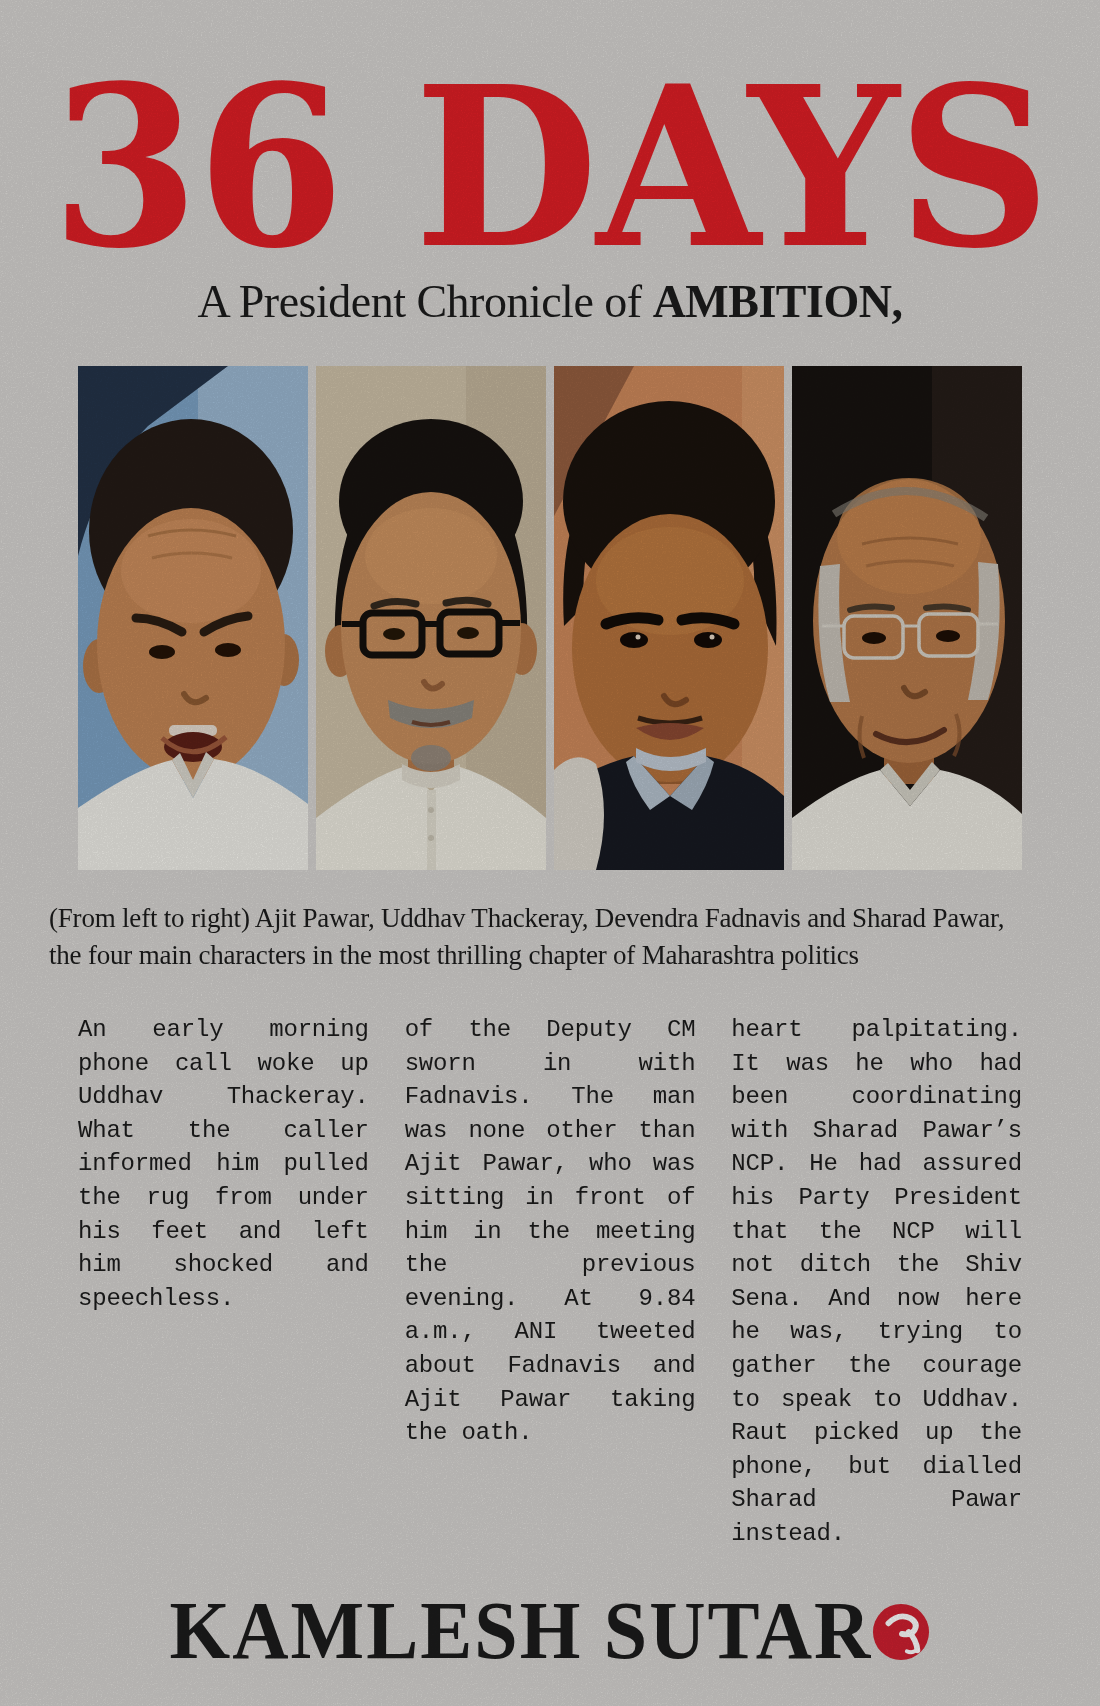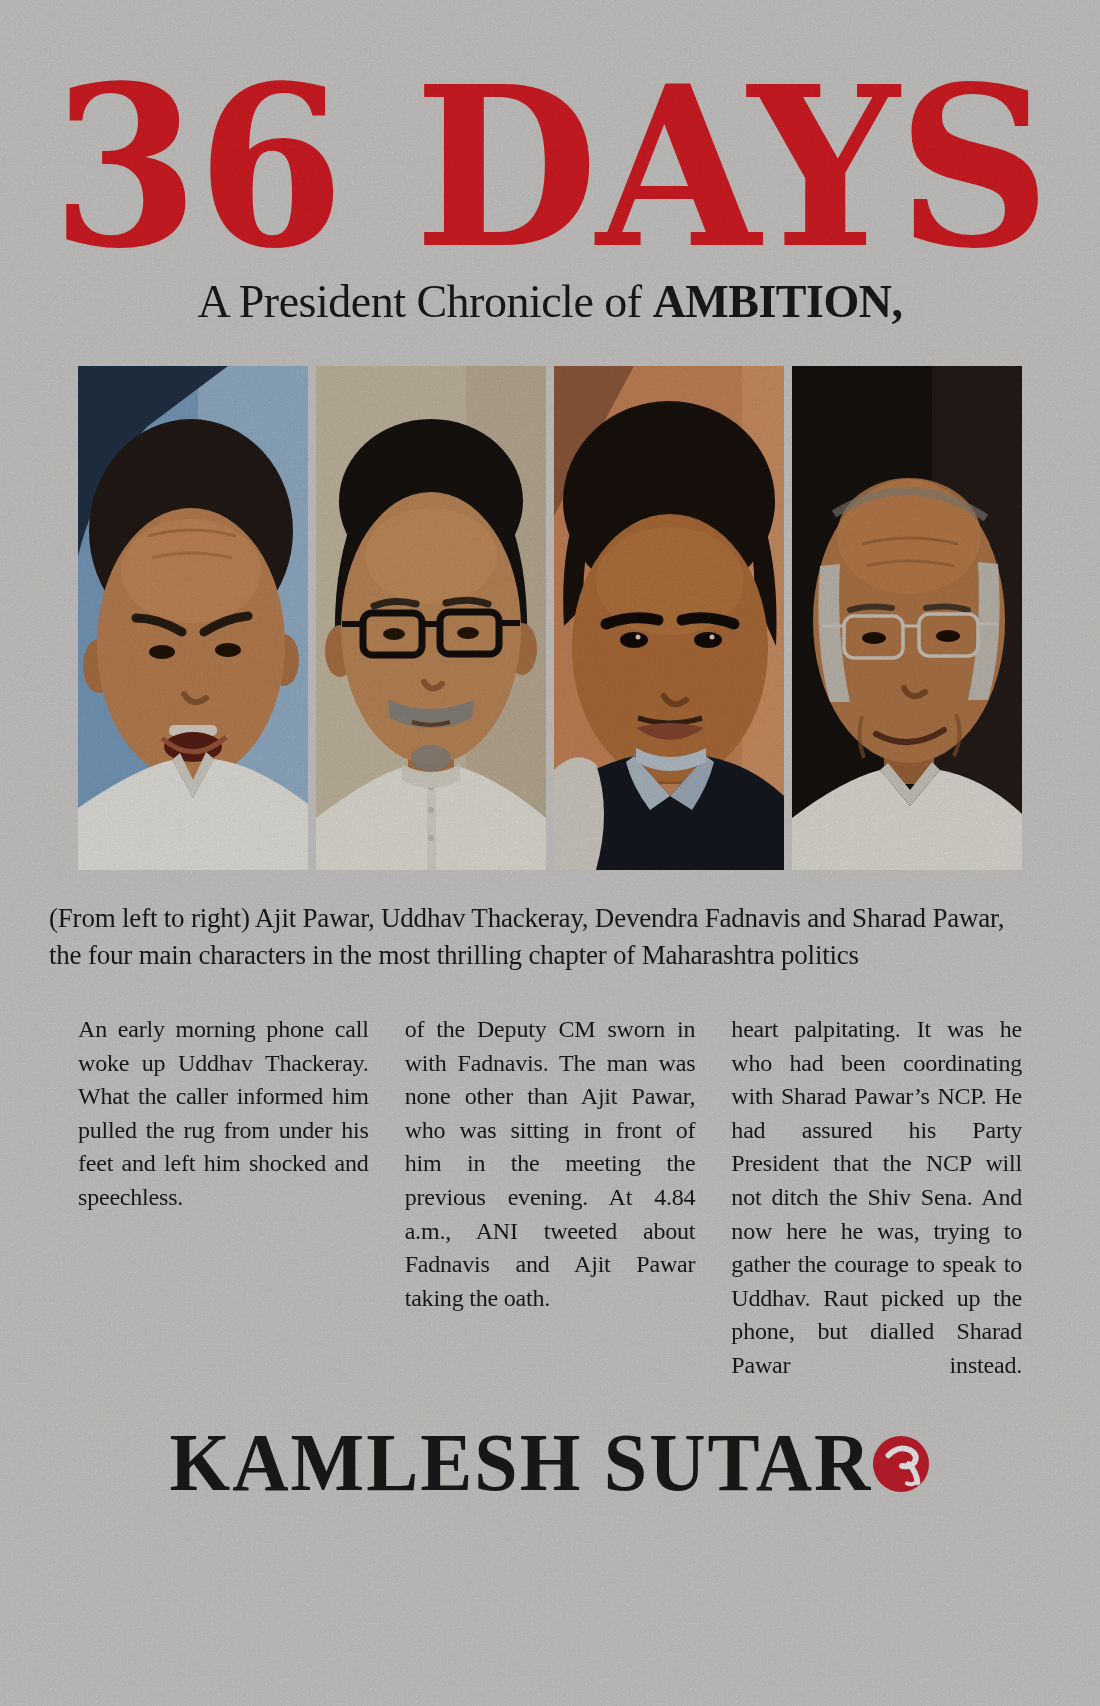--- a/index.html
+++ b/index.html
@@ -70,20 +70,21 @@
     display:flex;
     gap:36px;
   }
   .col{flex:1;}
   .col p{
     margin:0;
     font-size:24px;
     line-height:33.6px;
     text-align:justify;
     letter-spacing:-0.2px;
+    font-family:Liberation Mono, monospace;
   }
   .col p.indent{text-indent:32px;}
   .col p.stretch{text-align-last:justify;}
 
   
   .footer{
     margin-top:40px;
     display:flex;
     align-items:center;
     justify-content:center;
@@ -232,21 +233,21 @@
     </div>
   </div>
 
   <div class="caption">(From left to right) Ajit Pawar, Uddhav Thackeray, Devendra Fadnavis and Sharad Pawar, the four main characters in the most thrilling chapter of Maharashtra politics</div>
 
   <div class="article">
     <div class="col">
       <p class="stretch">An early morning phone call woke up Uddhav Thackeray. What the caller informed him pulled the rug from under his feet and left him shocked and speechless.</p>
     </div>
     <div class="col">
-      <p>of the Deputy CM sworn in with Fadnavis. The man was none other than Ajit Pawar, who was sitting in front of him in the meeting the previous evening. At 4.84 a.m., ANI tweeted about Fadnavis and Ajit Pawar taking the oath.</p>
+      <p>of the Deputy CM sworn in with Fadnavis. The man was none other than Ajit Pawar, who was sitting in front of him in the meeting the previous evening. At 9.84 a.m., ANI tweeted about Fadnavis and Ajit Pawar taking the oath.</p>
     </div>
     <div class="col">
       <p class="stretch">heart palpitating. It was he who had been coordinating with Sharad Pawar’s NCP. He had assured his Party President that the NCP will not ditch the Shiv Sena. And now here he was, trying to gather the courage to speak to Uddhav. Raut picked up the phone, but dialled Sharad Pawar instead.</p>
     </div>
   </div>
 
   <div class="footer">
     <div class="author">KAMLESH SUTAR</div>
     <svg class="logo" viewBox="0 0 60 60" role="img" aria-label="publisher logo">
       <circle cx="30" cy="30" r="29" fill="#cf2030"></circle>

